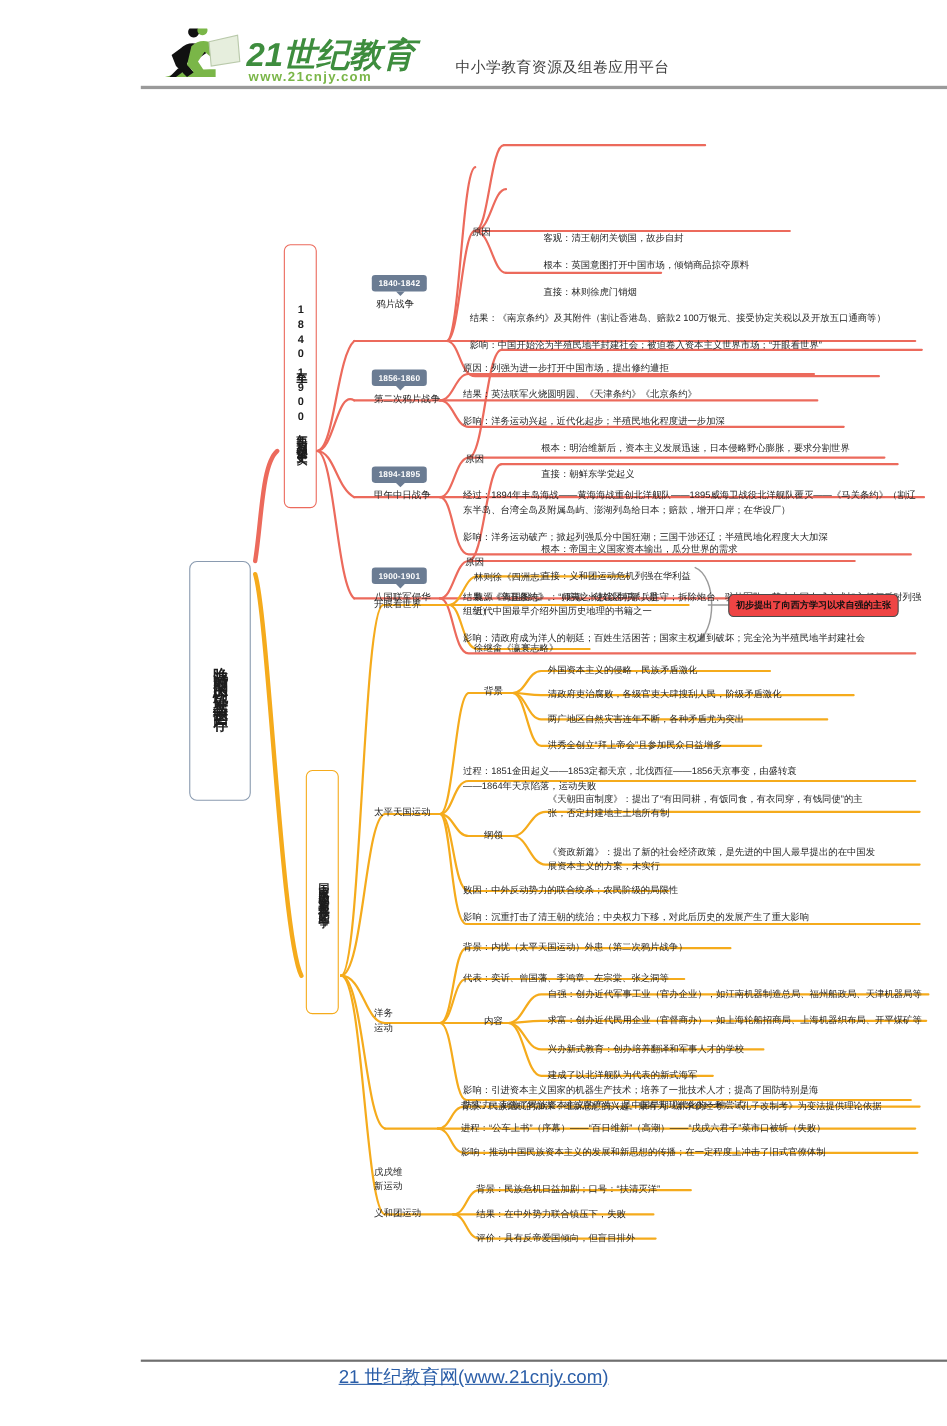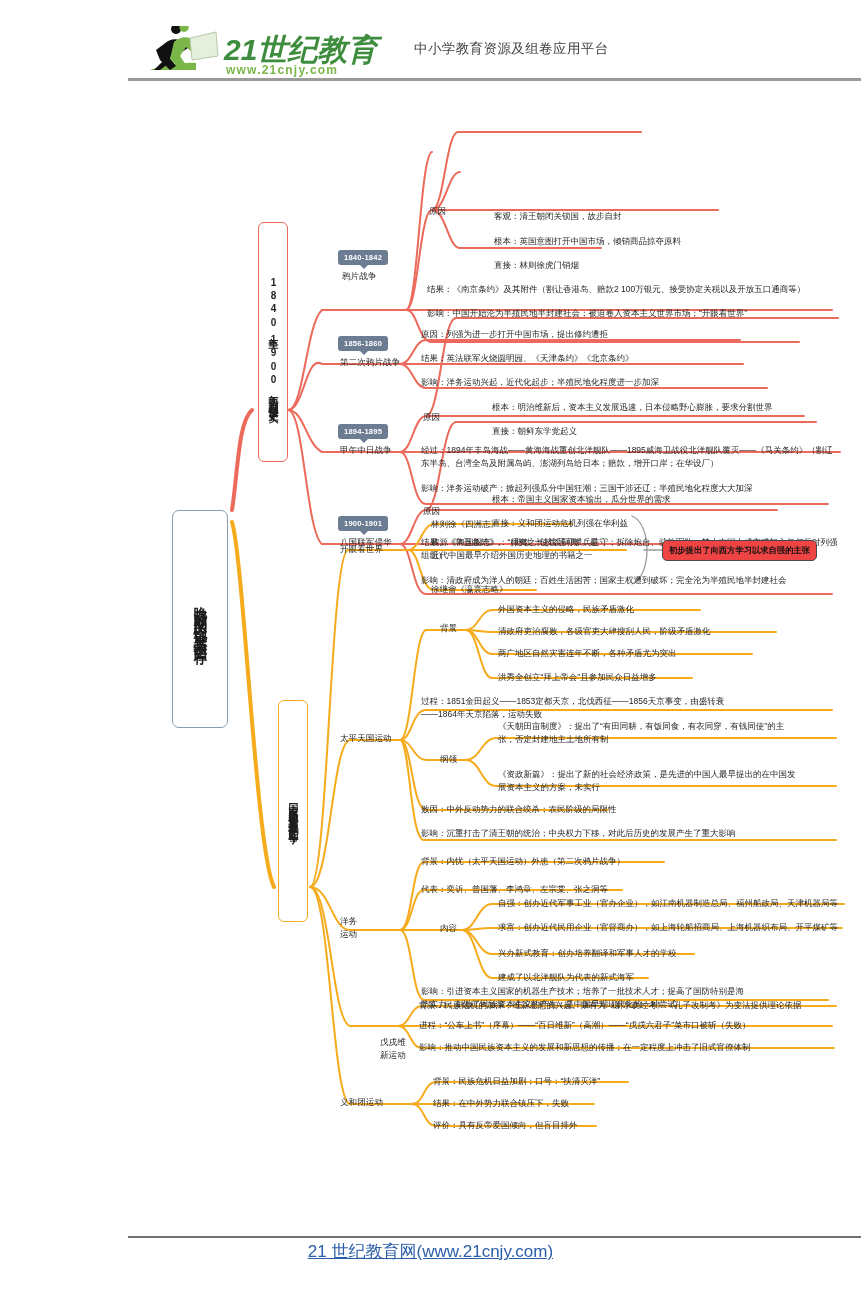--- a/index.html
+++ b/index.html
@@ -11,21 +11,21 @@
     position: relative;
     overflow: hidden;
     color: #333;
   }
   
   .page-header {
     position: absolute; left:0; top:0; width:861px; height:92px;
   }
   .logo { position:absolute; left:140px; top:26px; width:250px; height:52px; }
   .header-tagline {
-    position:absolute; left:414px; top:40px;
+    position:absolute; left:414px; top:52px;
     font-size:13.5px; color:#3f3f3f; letter-spacing:0.4px;
     white-space:nowrap;
     text-align:right;
   }
   .header-rule {
     position:absolute; left:128px; top:78px; width:733px; height:3px;
     background:#9a9a9a;
   }
   
   .page-footer { position:absolute; left:0; bottom:0; width:861px; height:80px; }
@@ -324,21 +324,21 @@
   <div class="mid-label" style="left:440px; top:831px;">内容</div>
   <div class="leaf" style="left:498px; top:805px; width:350px;">自强：创办近代军事工业（官办企业），如江南机器制造总局、福州船政局、天津机器局等</div>
   <div class="leaf" style="left:498px; top:829px; width:350px;">求富：创办近代民用企业（官督商办），如上海轮船招商局、上海机器织布局、开平煤矿等</div>
   <div class="leaf" style="left:498px; top:855px; width:350px;">兴办新式教育：创办培养翻译和军事人才的学校</div>
   <div class="leaf" style="left:498px; top:879px; width:350px;">建成了以北洋舰队为代表的新式海军</div>
   <div class="leaf" style="left:421px; top:763px; width:420px;">背景：内忧（太平天国运动）外患（第二次鸦片战争）</div>
   <div class="leaf" style="left:421px; top:791px; width:420px;">代表：奕䜣、曾国藩、李鸿章、左宗棠、张之洞等</div>
   <div class="leaf" style="left:421px; top:893px; width:420px;">影响：引进资本主义国家的机器生产技术；培养了一批技术人才；提高了国防特别是海
 防实力；刺激了民族资本主义的产生；是中国早期现代化的一种尝试</div>
 
-  <div class="mid-label" style="left:340px; top:944px; line-height:1.55;margin-left:40px;">戊戌维
+  <div class="mid-label" style="left:340px; top:967px; line-height:1.55;">戊戌维
 新运动</div>
   <div class="leaf" style="left:419px; top:907px; width:430px;">背景：民族危机的加深；维新思想的兴起。康有为《新学伪经考》《孔子改制考》为变法提供理论依据</div>
   <div class="leaf" style="left:419px; top:927px; width:430px;">进程：“公车上书”（序幕）——“百日维新”（高潮）——“戊戌六君子”菜市口被斩（失败）</div>
   <div class="leaf" style="left:419px; top:949px; width:430px;">影响：推动中国民族资本主义的发展和新思想的传播；在一定程度上冲击了旧式官僚体制</div>
 
   <div class="mid-label" style="left:340px; top:1005px;">义和团运动</div>
   <div class="leaf" style="left:433px; top:983px; width:320px;">背景：民族危机日益加剧；口号：“扶清灭洋”</div>
   <div class="leaf" style="left:433px; top:1005px; width:320px;">结果：在中外势力联合镇压下，失败</div>
   <div class="leaf" style="left:433px; top:1027px; width:320px;">评价：具有反帝爱国倾向，但盲目排外</div>
 

